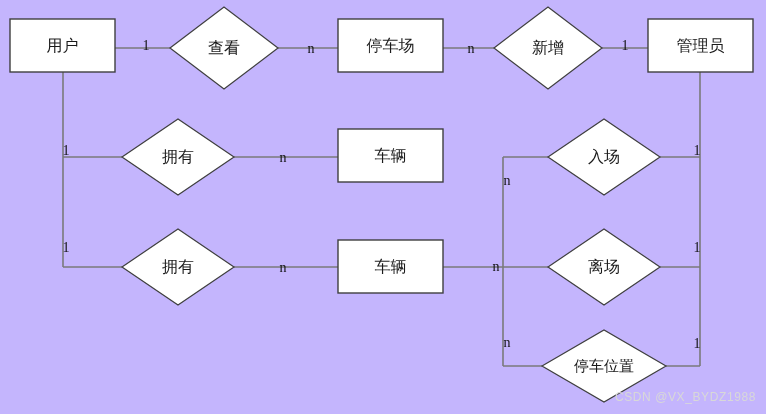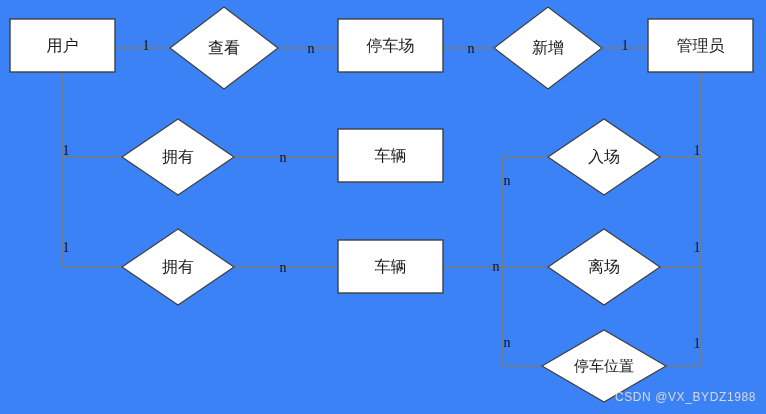--- a/index.html
+++ b/index.html
@@ -7,21 +7,21 @@
     padding: 0;
     background: #ffffff;
   }
   body {
     font-family: "Liberation Sans", sans-serif;
   }
   #diagram-root {
     position: relative;
     width: 766px;
     height: 414px;
-    background: #3b82f6;
+    background: #c4b5fd;
     overflow: hidden;
   }
   svg#er-svg {
     position: absolute;
     left: 0;
     top: 0;
     width: 766px;
     height: 414px;
     display: block;
   }

